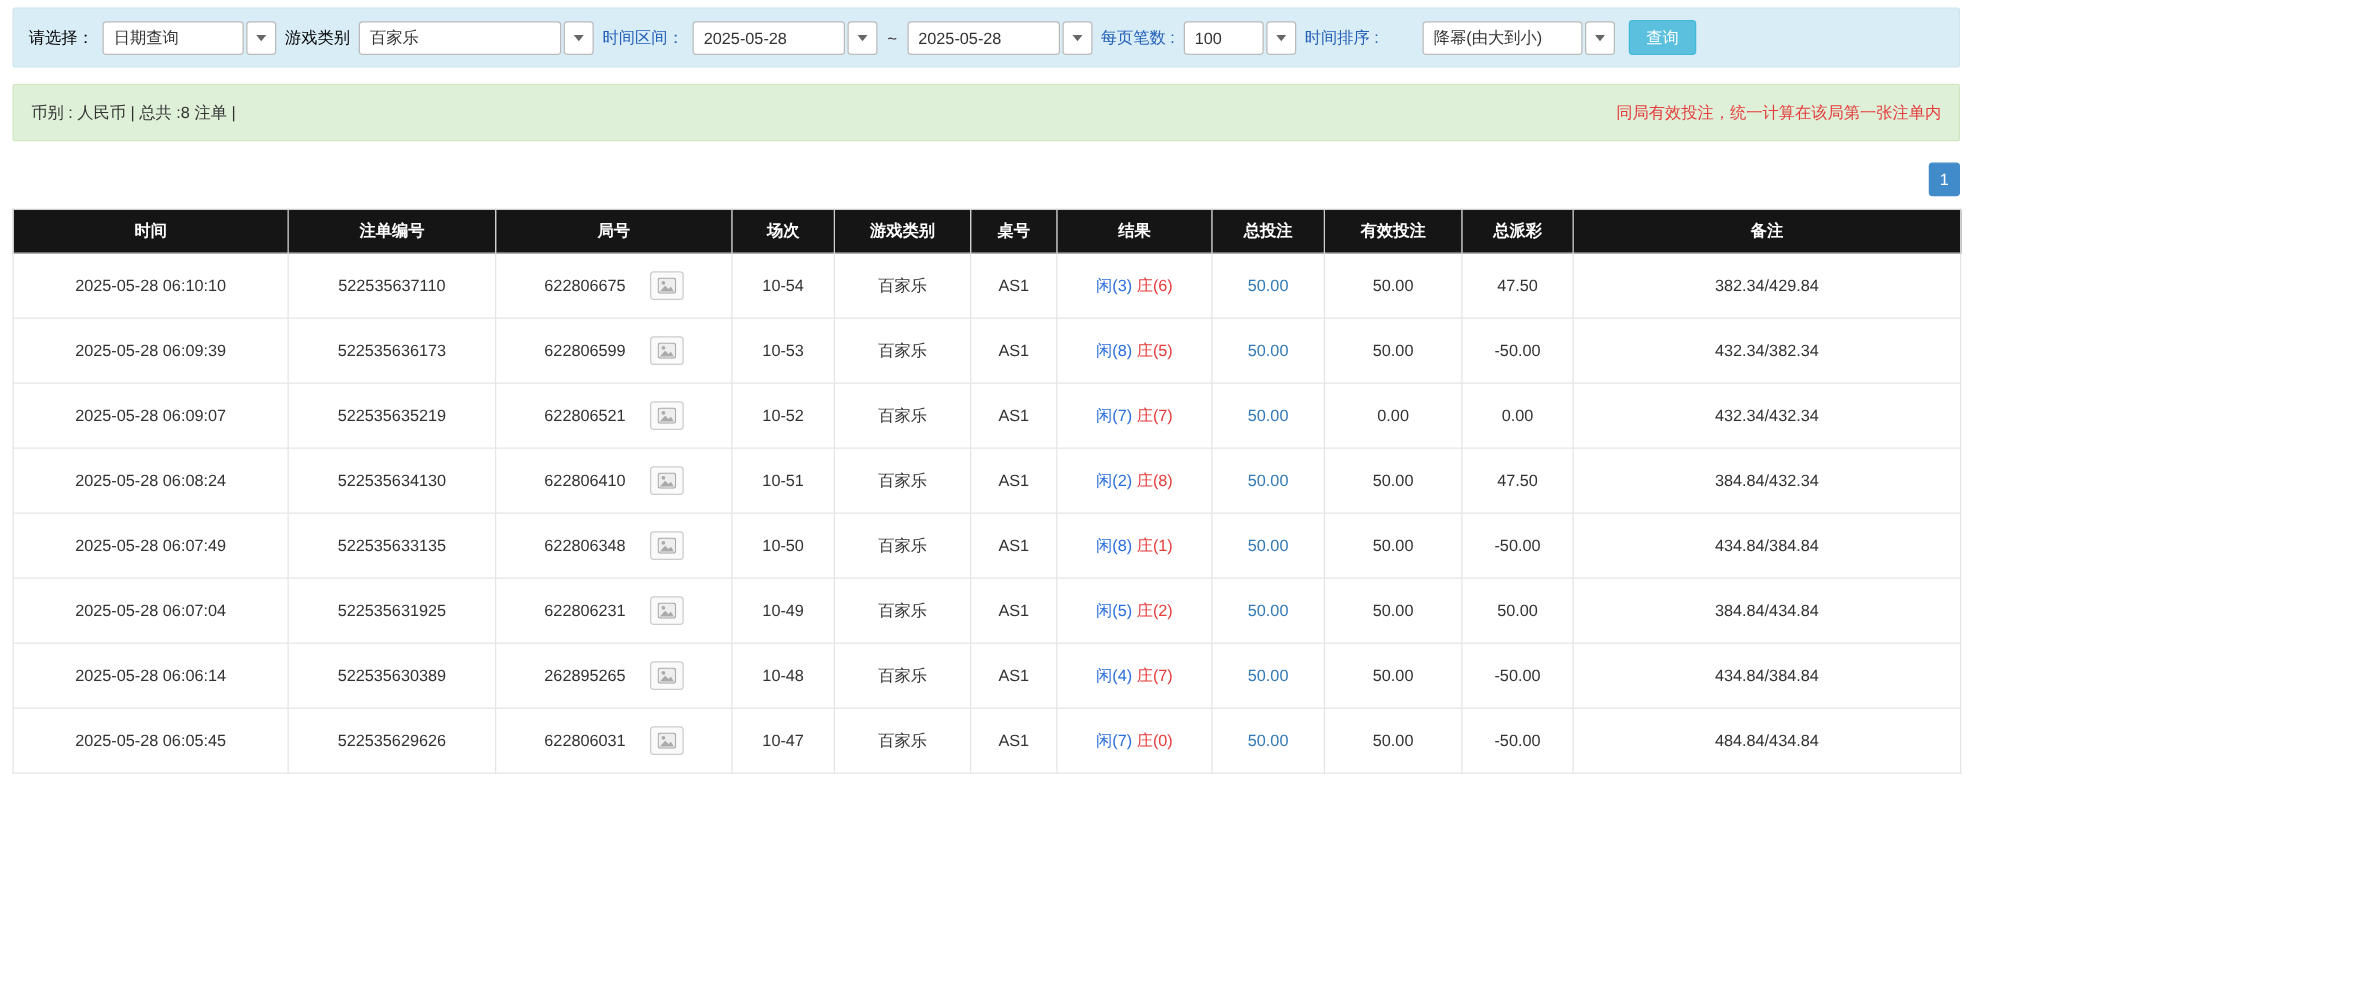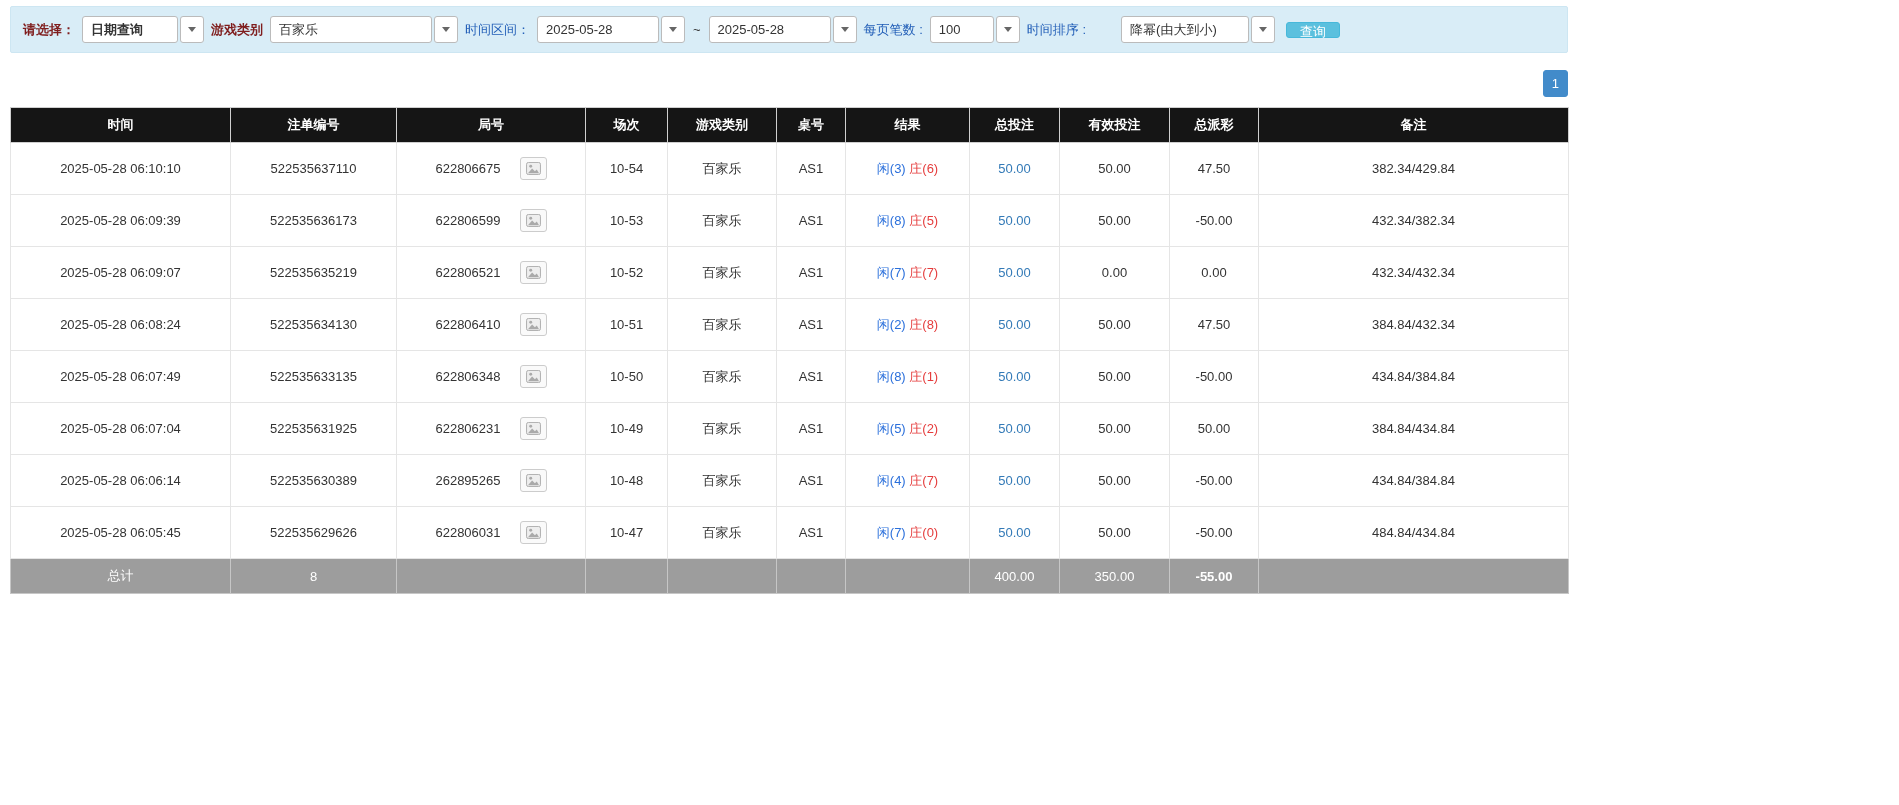--- a/index.html
+++ b/index.html
@@ -8,32 +8,32 @@
     --accent-blue:#428bca; --search-btn:#5bc0de; --player-blue:#2a6fdb; --banker-red:#e53c3c;
     --negative-red:#ff0000; --link-blue:#337ab7;
   }
   body { margin:0; width:1899px; min-height:805px; background:#fff;
          font-family:"Liberation Sans","DejaVu Sans",sans-serif; color:#333; }
   .page { padding:6px 10px 20px; width:1578px; }
   .page-title { font-size:18px; font-weight:400; margin:8px 0 12px; color:#222; }
 
   .filter-bar { background:var(--filter-bg); border:1px solid #cde6f2; border-radius:2px;
                 padding:9px 12px; display:flex; align-items:center; gap:7px; font-size:13px; white-space:nowrap; }
-  .lbl { color:#7f1d1d;font-weight:bold; }
+  .lbl { color:#000000; }
   .lbl-blue { color:#2460b8; }
   .combo { display:inline-flex; align-items:center; gap:2px; }
   .combo input { height:27px; border:1px solid #bbb; border-radius:3px; padding:0 8px;
                  font-size:13px; font-family:inherit; color:#333; background:#fff; }
   .combo-btn { height:27px; width:24px; border:1px solid #bbb; border-radius:3px; background:#fff;
                display:inline-flex; align-items:center; justify-content:center; cursor:pointer; padding:0; }
   .caret { width:0; height:0; border-left:4px solid transparent; border-right:4px solid transparent;
            border-top:5px solid #666; display:inline-block; }
   .tilde { color:#333; margin:0 1px; }
   .search-btn { background:var(--search-btn); border:1px solid #46b8da; color:#fff; font-size:13px;
-                height:16px; padding:0 13px; border-radius:3px; cursor:pointer; margin-left:4px; font-family:inherit; }
+                height:28px; padding:0 13px; border-radius:3px; cursor:pointer; margin-left:4px; font-family:inherit; }
 
   .summary-bar { margin-top:13px; background:var(--summary-bg); border:1px solid #d0e6c0; border-radius:2px;
                  padding:13px 14px; font-size:13px; display:flex; justify-content:space-between; align-items:center; }
   .summary-left { color:#333; }
   .summary-notice { color:var(--banker-red); }
 
   .pagination { margin:17px 0 10px; text-align:right; }
   .page-btn { display:inline-block; min-width:13px; text-align:center; background:var(--accent-blue);
               border:1px solid var(--accent-blue); color:#fff; padding:5px 8px; font-size:13px;
               border-radius:3px; cursor:pointer; }
@@ -56,21 +56,21 @@
 </style>
 </head>
 <body>
 
 <div class="page">
 
 
   <div class="filter-bar">
     <span class="lbl">请选择：</span>
     <span class="combo">
-      <input style="width: 96px; font-weight: bold;" value="日期查询">
+      <input style="width: 113px;" value="日期查询">
       <button class="combo-btn" type="button">
           <span class="caret"></span>
         </button>
     </span>
 
     <span class="lbl">游戏类别</span>
     <span class="combo">
       <input style="width: 162px;" value="百家乐">
       <button class="combo-btn" type="button">
           <span class="caret"></span>
@@ -104,20 +104,24 @@
     <span class="combo">
       <input style="width: 128px; margin-left: 28px;" value="降幂(由大到小)">
       <button class="combo-btn" type="button">
           <span class="caret"></span>
         </button>
     </span>
 
     <button class="search-btn" type="button">查询</button>
   </div>
 
+  <div class="summary-bar">
+    <span class="summary-left">币别 : 人民币 | 总共 :8 注单 |</span>
+    <span class="summary-notice">同局有效投注，统一计算在该局第一张注单内</span>
+  </div>
 
   <div class="pagination">
     <span class="page-btn">1</span>
   </div>
 
   <table class="records">
     <colgroup>
       <col style="width:220px">
         <col style="width:166px">
         <col style="width:189px">
@@ -317,29 +321,16 @@
           <td>百家乐</td>
           <td>AS1</td>
           <td><span class="player">闲(7)</span> <span class="banker">庄(0)</span></td>
           <td><a class="bet-link" href="#">50.00</a></td>
           <td>50.00</td>
           <td class="neg">-50.00</td>
           <td>484.84/434.84</td>
         </tr>
       </tbody>
     <tfoot id="tfoot">
-        <tr>
-          <td>总计</td>
-          <td>8</td>
-          <td></td>
-          <td></td>
-          <td></td>
-          <td></td>
-          <td></td>
-          <td>400.00</td>
-          <td>350.00</td>
-          <td class="neg">-55.00</td>
-          <td></td>
-        </tr>
       </tfoot>
   </table>
 
 </div>
 
 </body></html>

